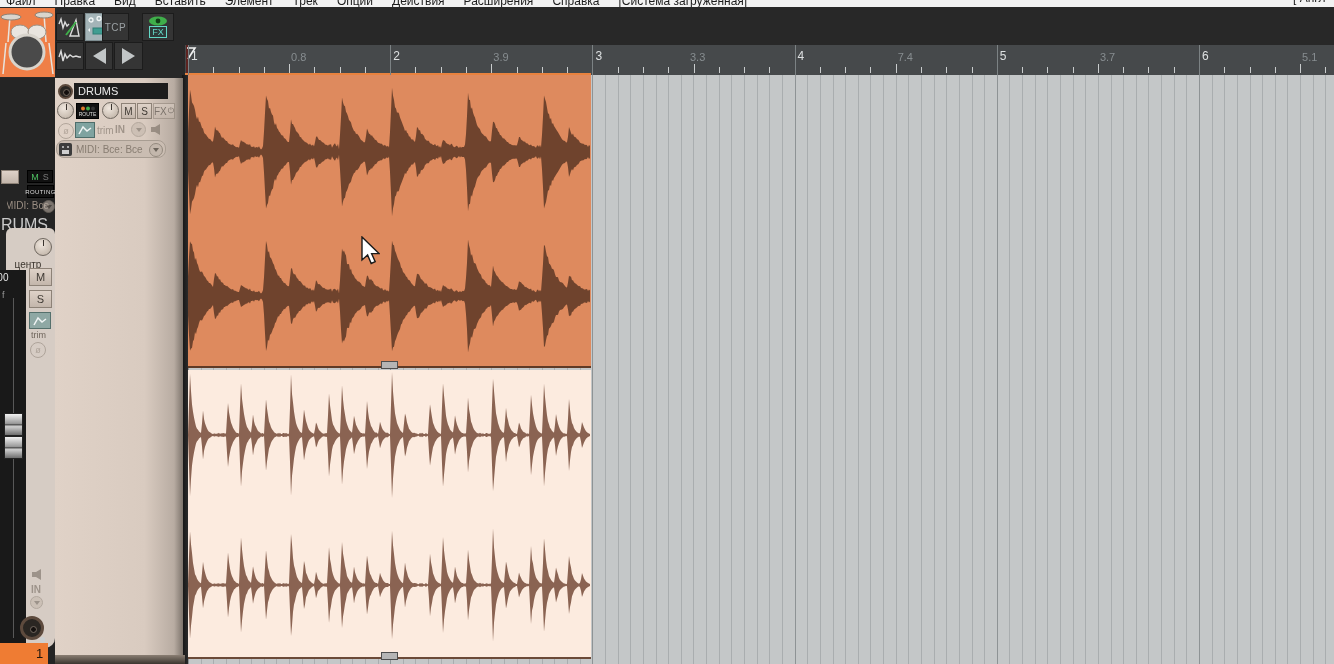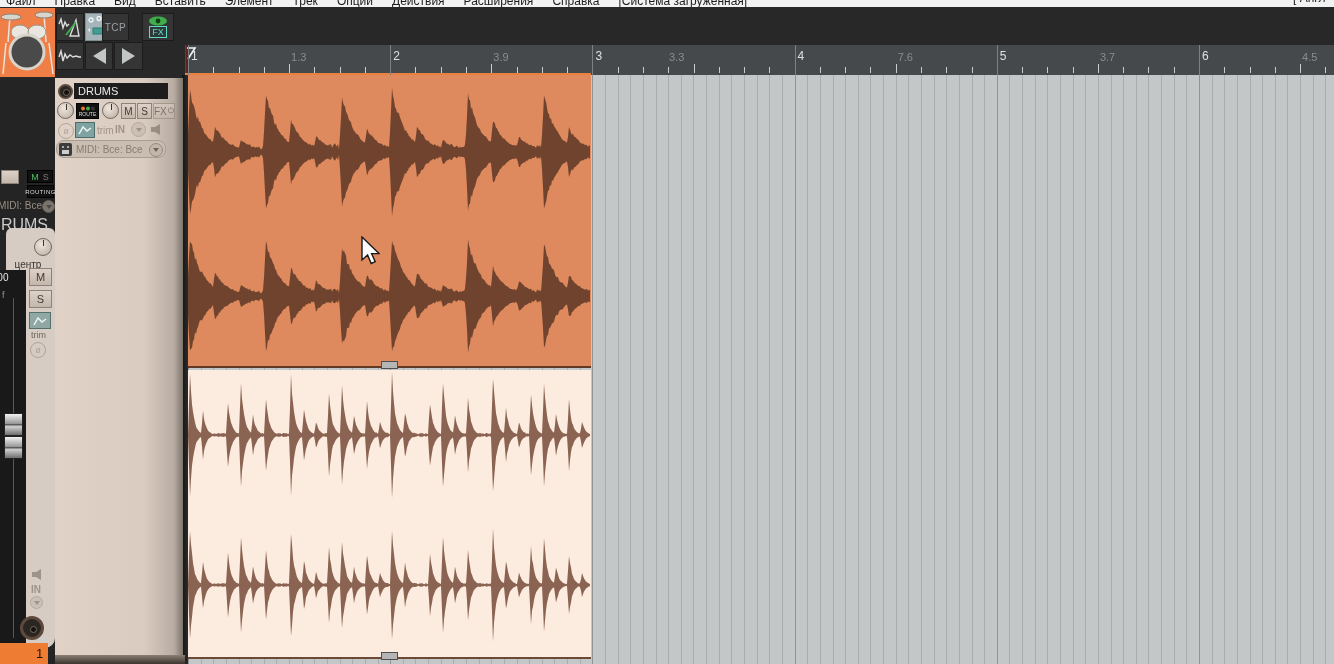--- a/index.html
+++ b/index.html
@@ -155,26 +155,26 @@
     <div class="rl-mline" style="left: 407.4px;"></div>
     <div class="rl-mline" style="left: 609.6px;"></div>
     <div class="rl-mline" style="left: 811.8px;"></div>
     <div class="rl-mline" style="left: 1014px;"></div>
     <div class="rl-major" style="left: 6px;">1</div>
     <div class="rl-major" style="left: 208.2px;">2</div>
     <div class="rl-major" style="left: 410.4px;">3</div>
     <div class="rl-major" style="left: 612.6px;">4</div>
     <div class="rl-major" style="left: 814.8px;">5</div>
     <div class="rl-major" style="left: 1017px;">6</div>
-    <div class="rl-sub" style="left: 106.1px;">1.3</div>
+    <div class="rl-sub" style="left: 106.1px;">0.8</div>
     <div class="rl-sub" style="left: 308.3px;">3.9</div>
-    <div class="rl-sub" style="left: 484px;">3.3</div>
-    <div class="rl-sub" style="left: 712.7px;">7.6</div>
+    <div class="rl-sub" style="left: 505px;">3.3</div>
+    <div class="rl-sub" style="left: 712.7px;">7.4</div>
     <div class="rl-sub" style="left: 914.9px;">3.7</div>
-    <div class="rl-sub" style="left: 1117.1px;">4.5</div>
+    <div class="rl-sub" style="left: 1117.1px;">5.1</div>
     <div class="rl-tick" style="left: 28.275px;"></div>
     <div class="rl-tick" style="left: 53.55px;"></div>
     <div class="rl-tick" style="left: 78.825px;"></div>
     <div class="rl-tick tall" style="left: 104.1px;"></div>
     <div class="rl-tick" style="left: 129.375px;"></div>
     <div class="rl-tick" style="left: 154.65px;"></div>
     <div class="rl-tick" style="left: 179.925px;"></div>
     <div class="rl-tick" style="left: 230.475px;"></div>
     <div class="rl-tick" style="left: 255.75px;"></div>
     <div class="rl-tick" style="left: 281.025px;"></div>
@@ -289,21 +289,21 @@
 <div id="tcp-bottom" class="abs"></div>
 
 <div id="leftcol" class="abs">
   <div class="small-btn" style="left:1px;top:92px;width:18px;height:14px;"></div>
   <div class="blackbtn" style="left:27px;top:92px;width:26px;height:13px;gap:4px;font-size:9px;">
     <span style="color:#4fc063;">M</span>
     <span style="color:#7a7a7a;">S</span>
   </div>
   <div class="blackbtn" style="left:27px;top:107px;width:27px;height:13px;font-size:6px;letter-spacing:.4px;">ROUTING</div>
 
-  <div class="clip-r" style="position:absolute;left:0;top:122px;width:42px;height:13px;">
+  <div class="clip-r" style="position:absolute;left:7px;top:122px;width:42px;height:13px;">
     <span style="font-size:10px;color:#9a8e83;white-space:nowrap;">MIDI: Все</span>
   </div>
   <div class="circ-arrow dim" style="left:42px;top:122px;width:13px;height:13px;">
     <span class="tri-down"></span>
   </div>
 
   <div class="clip-r" style="position:absolute;left:0;top:138px;width:48px;height:22px;">
     <span style="font-size:16px;color:#c9c9c9;white-space:nowrap;">DRUMS</span>
   </div>
 

